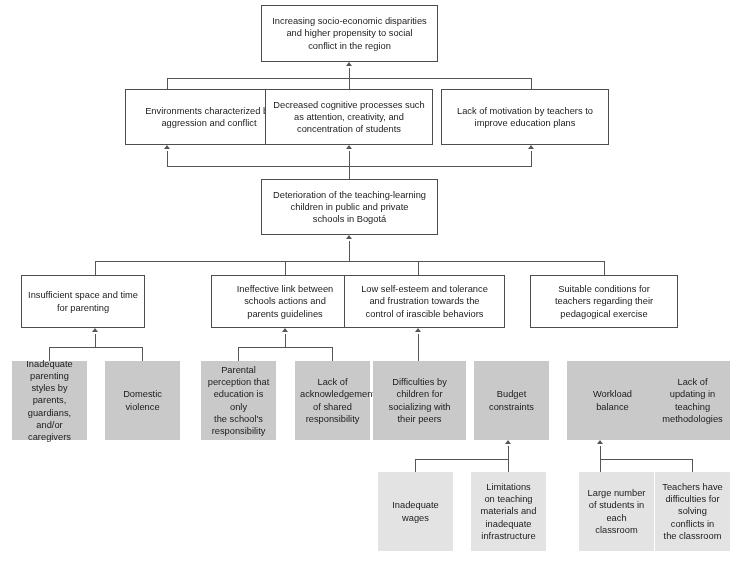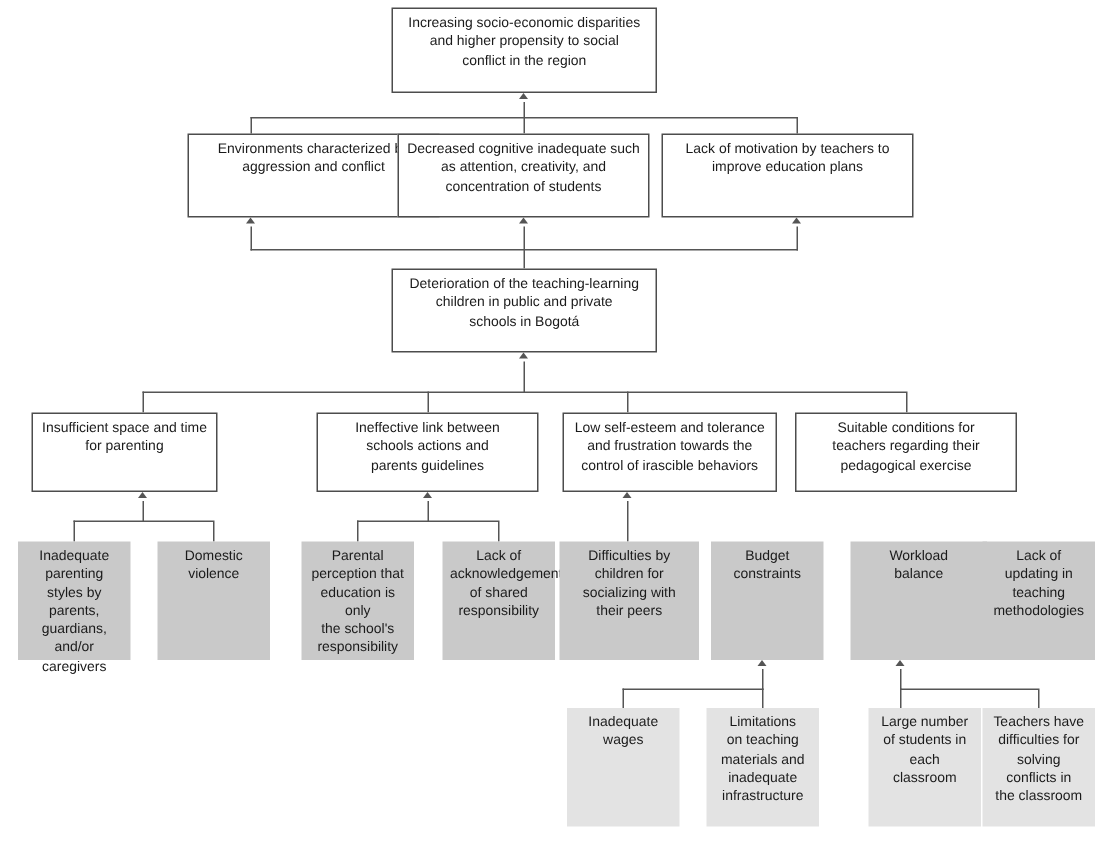--- a/index.html
+++ b/index.html
@@ -15,20 +15,21 @@
     position: relative;
     width: 743px;
     height: 568px;
     background: #ffffff;
     overflow: hidden;
   }
   .node {
     position: absolute;
     box-sizing: border-box;
     display: flex;
+    align-items: center;
     justify-content: center;
     text-align: center;
     line-height: 1.32;
     padding: 3px 5px;
     white-space: pre-line;
   }
   .node.white {
     background: #ffffff;
     border: 1px solid #4d4d4d;
     font-size: 9.3px;
@@ -77,21 +78,21 @@
   <div class="arrow" style="left:346px; top:62px;"></div>
   <div class="conn h" style="left:167px; top:78px; width:365px; height:1px;"></div>
   <div class="conn v" style="left:167px; top:78px; width:1px; height:12px;"></div>
   <div class="conn v" style="left:531px; top:78px; width:1px; height:12px;"></div>
 
   <div class="node white" style="left:89px; top:89px; width:168px; height:56px;margin-left:36px;">
     <span class="label">Environments characterized by
 aggression and conflict</span>
   </div>
   <div class="node white" style="left:265px; top:89px; width:168px; height:56px;">
-    <span class="label">Decreased cognitive inadequate such
+    <span class="label">Decreased cognitive processes such
 as attention, creativity, and
 concentration of students</span>
   </div>
   <div class="node white" style="left:441px; top:89px; width:168px; height:56px;">
     <span class="label">Lack of motivation by teachers to
 improve education plans</span>
   </div>
 
   <div class="conn h" style="left:167px; top:166px; width:365px; height:1px;"></div>
   <div class="conn v" style="left:167px; top:151px; width:1px; height:16px;"></div>
@@ -117,21 +118,21 @@
 
   <div class="node white" style="left:21px; top:275px; width:124px; height:53px;">
     <span class="label">Insufficient space and time
 for parenting</span>
   </div>
   <div class="node white" style="left:211px; top:275px; width:148px; height:53px;">
     <span class="label">Ineffective link between
 schools actions and
 parents guidelines</span>
   </div>
-  <div class="node white" style="left:344px; top:275px; width:143px; height:53px;margin-left:31px;">
+  <div class="node white" style="left:344px; top:275px; width:161px; height:53px;">
     <span class="label">Low self-esteem and tolerance
 and frustration towards the
 control of irascible behaviors</span>
   </div>
   <div class="node white" style="left:530px; top:275px; width:148px; height:53px;">
     <span class="label">Suitable conditions for
 teachers regarding their
 pedagogical exercise</span>
   </div>
 

